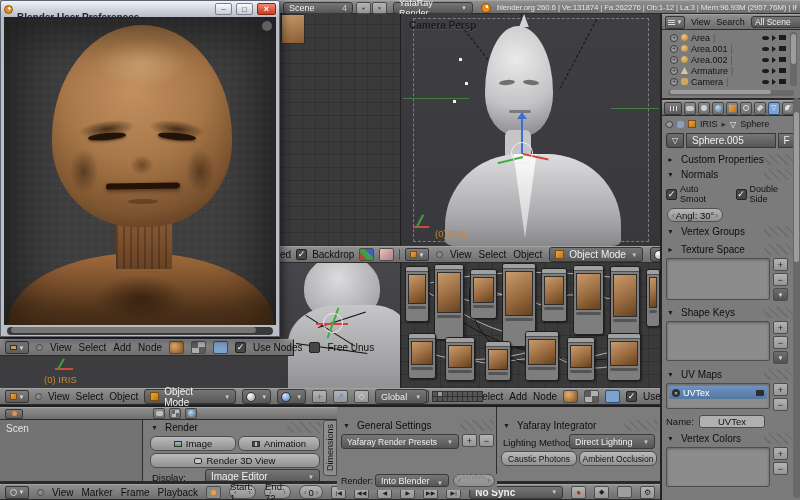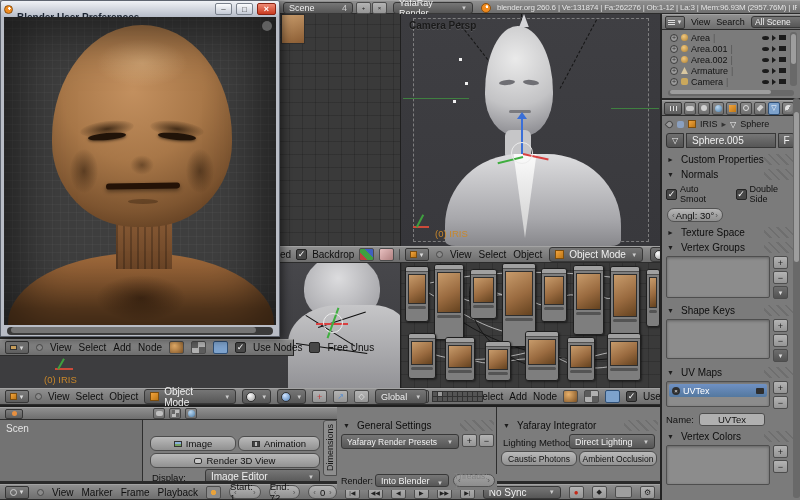--- a/index.html
+++ b/index.html
@@ -377,20 +377,24 @@
     <span class="tab" style="height:11px;">
         <span class="sh" style="border-radius:50%;background:radial-gradient(circle at 35% 30%,#bcd8f0,#4a7ca8);"></span>
       </span>
   </div>
 
   <div class="abs" style="left:0;top:13px;width:143px;height:63px;background:#737373;border-right:1px solid #2e2e2e;padding-left:32px;">
     <div class="abs" style="left:6px;top:3px;color:#e4e4e4;font-size:10px;">Scen</div>
   </div>
 
   <div class="abs" style="left:143px;top:13px;width:180px;height:63px;">
+    <div class="panel-hd" style="padding-left:8px;">
+      <span class="tri">▼</span>
+      <span>Render</span>
+    </div>
     <div class="abs btn" style="left:7px;top:16px;width:86px;">
       <span style="width:8px;height:6px;background:linear-gradient(#8ab0d8 50%,#74a060 50%);border:1px solid #333;"></span>
       <span>Image</span>
     </div>
     <div class="abs btn" style="left:95px;top:16px;width:82px;text-align:right;">
       <span style="width:8px;height:6px;background:repeating-linear-gradient(90deg,#444 0 2px,#bbb 2px 4px);border:1px solid #333;"></span>
       <span>Animation</span>
     </div>
     <div class="abs btn" style="left:7px;top:33px;width:170px;">
       <span style="width:8px;height:6px;background:#c8c8c8;border:1px solid #333;border-radius:2px;"></span>
@@ -477,21 +481,21 @@
     </div>
   <div class="pill spin" style="width:68px;">
       <span>0</span>
     </div>
   <span class="sq">|◀</span>
   <span class="sq">◀◀</span>
   <span class="sq">◀</span>
   <span class="sq">▶</span>
   <span class="sq">▶▶</span>
   <span class="sq">▶|</span>
-  <div class="ddark" style="width:78px;height:13px;">
+  <div class="ddark" style="width:94px;height:13px;font-weight:bold;">
     <span>No Sync</span>
     <span class="arr" style="margin-left:auto;">▼</span>
   </div>
   <span class="sq" style="color:#c42818;font-size:8px;">●</span>
   <span class="sq" style="font-size:7px;">◆</span>
   <div style="width:40px;height:12px;background:#9e9e9e;border:1px solid #4d4d4d;border-radius:2px;"></div>
   <span class="sq" style="font-size:8px;">⚙</span>
 </div>
 
 <div class="abs" style="left:660px;top:14px;width:140px;height:486px;background:#7b7b7b;border-left:2px solid #232323;">
@@ -625,27 +629,27 @@
   <div style="display:flex;align-items:center;gap:3px;padding:2px 4px;font-size:9px;">
     <span class="chk">✓</span>
     <span>Auto Smoot</span>
     <span class="chk" style="margin-left:8px;">✓</span>
     <span>Double Side</span>
   </div>
   <div class="pill spin" style="width:56px;margin:2px 0 2px 5px;">
       <span>Angl: 30°</span>
     </div>
 
+  <div class="panel-hd" style="padding-left:5px;">
+    <span class="tri">▼</span>
+    <span>Vertex Groups</span>
+  </div>
   <div class="panel-hd" style="padding-left:5px;margin-top:3px;">
     <span class="tri">►</span>
     <span>Texture Space</span>
-  </div>
-  <div class="panel-hd" style="padding-left:5px;">
-    <span class="tri">▼</span>
-    <span>Vertex Groups</span>
   </div>
   <div style="display:flex;gap:3px;padding:1px 4px;">
     <div class="listbox" style="width:104px;height:42px;"></div>
     <div style="display:flex;flex-direction:column;gap:2px;">
       <span class="sq" style="font-size:9px;">+</span>
       <span class="sq" style="font-size:9px;">−</span>
       <span class="sq" style="background:linear-gradient(#6e6e6e,#525252);color:#ddd;">▼</span>
     </div>
   </div>
 

